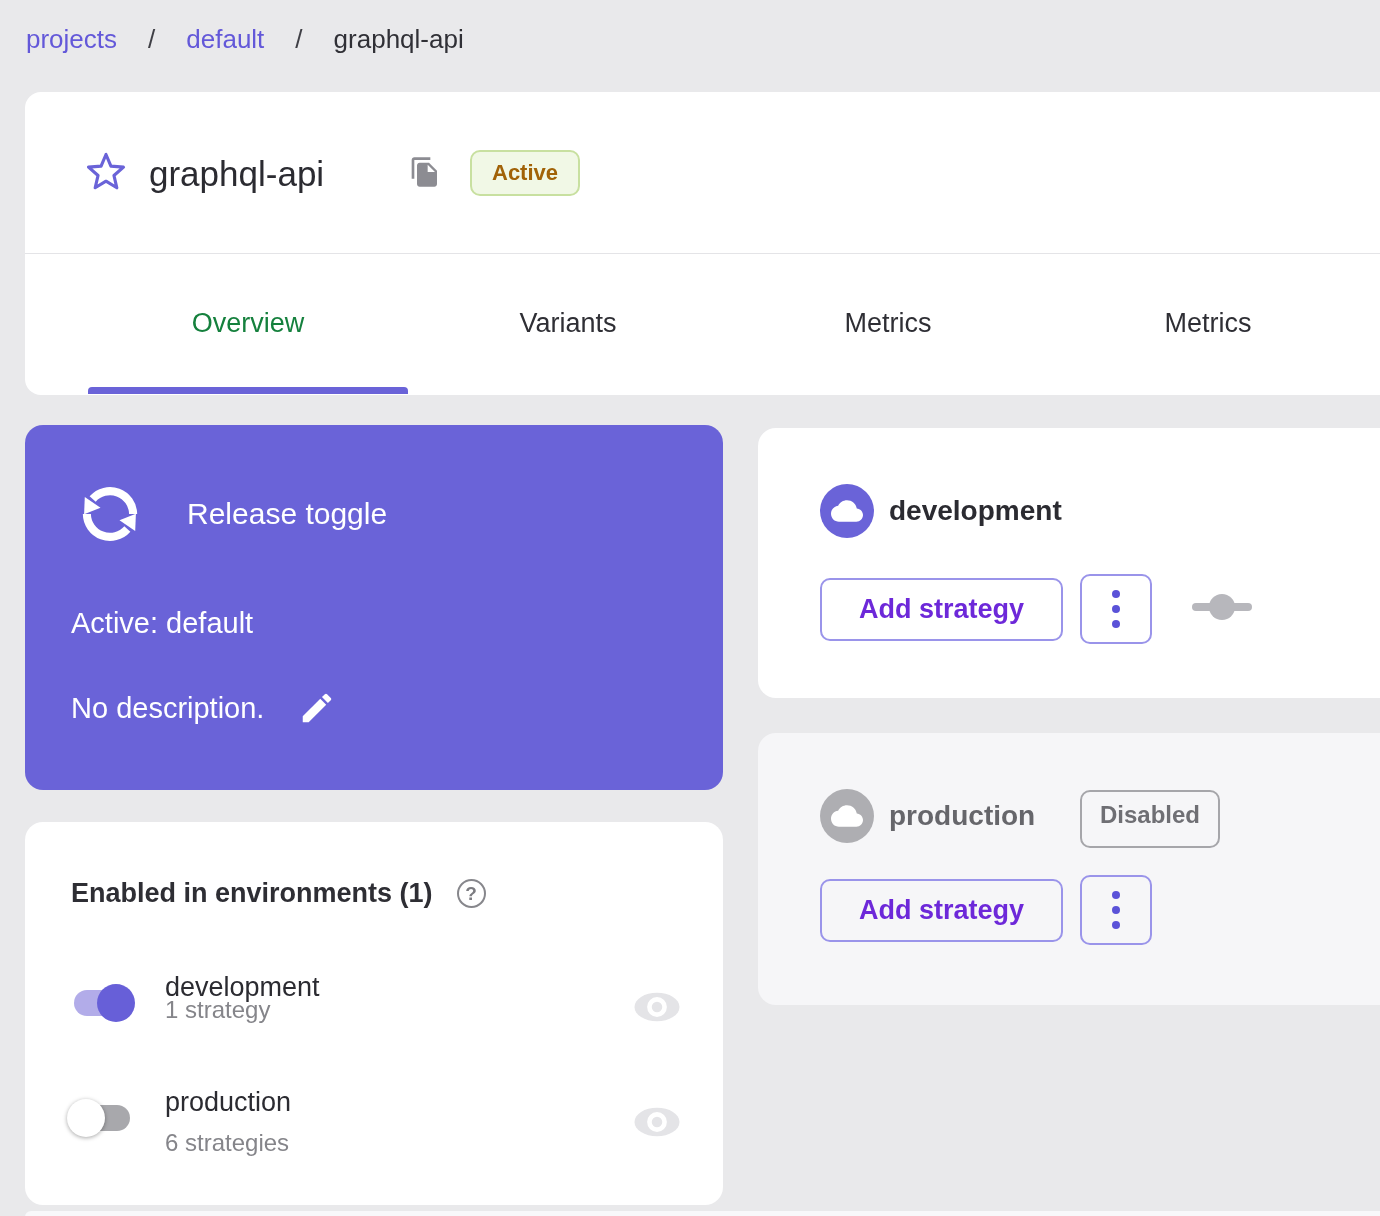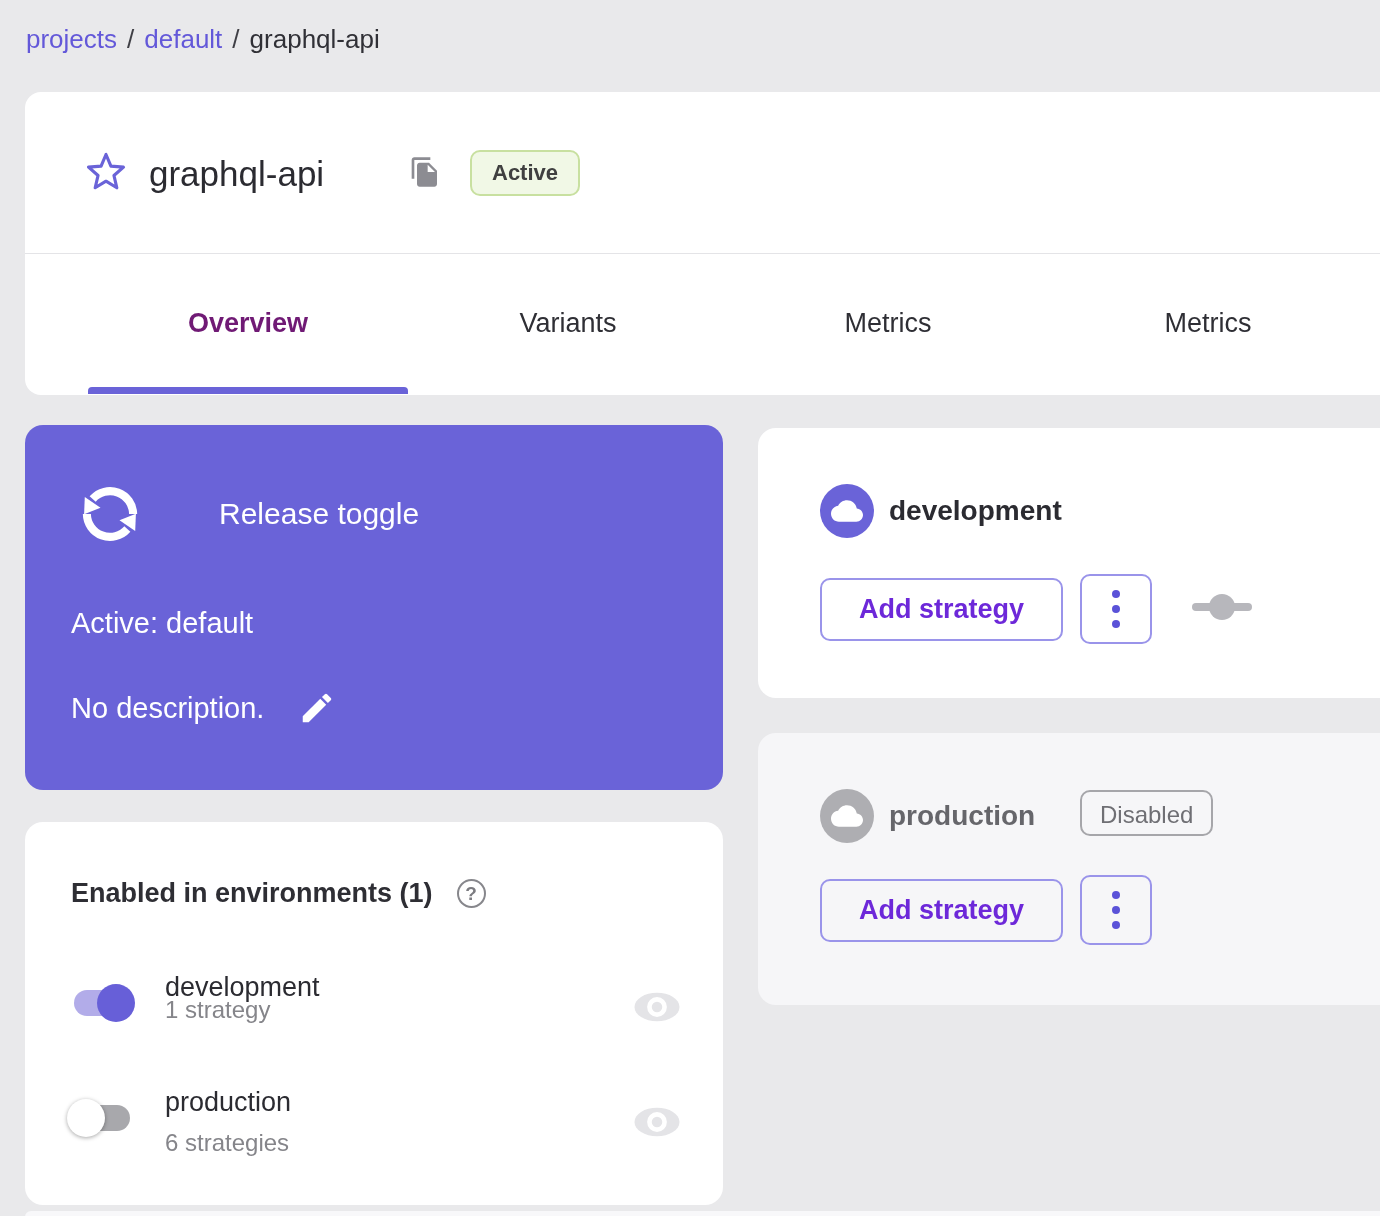--- a/index.html
+++ b/index.html
@@ -4,40 +4,40 @@
 <style>
   * { margin:0; padding:0; box-sizing:border-box; }
   html,body { width:1380px; height:1216px; overflow:hidden; }
   body {
     position:relative;
     background:#e9e9eb;
     font-family:"Liberation Sans", sans-serif;
     color:#2b2b31;
   }
   
-  .breadcrumb { position:absolute; left:26px; top:24px; font-size:26px; display:flex; align-items:center; gap:10px; }
+  .breadcrumb { position:absolute; left:26px; top:24px; font-size:26px; display:flex; align-items:center; gap:31px; }
   .crumb-link { color:#6358d9; cursor:pointer; }
   .crumb-sep { color:#3f3f45; }
   .crumb-current { color:#303036; }
   
   .header-card { position:absolute; left:25px; top:92px; width:1375px; height:303px; background:#fff; border-radius:16px; }
   .title-row { position:relative; height:162px; border-bottom:1px solid #e4e4e7; }
   .star-btn { position:absolute; left:60px; top:59px; width:42px; height:42px; cursor:pointer; }
   .page-title { position:absolute; left:124px; top:52px; font-size:35px; font-weight:500; color:#2b2b31; line-height:60px; }
   .copy-btn { position:absolute; left:384px; top:62px; width:32px; height:36px; cursor:pointer; }
   .status-badge { position:absolute; left:445px; top:58px; height:46px; line-height:42px; padding:0 20px;
-    font-size:22px; font-weight:700; color:#404040; background:#f1f8e6; border:2px solid #c8e0a0; border-radius:10px; }
+    font-size:22px; font-weight:700; color:#a16207; background:#f1f8e6; border:2px solid #c8e0a0; border-radius:10px; }
   .tabs-row { position:relative; height:140px; display:flex; padding-left:63px; }
   .tab { width:320px; text-align:center; line-height:138px; font-size:27px; color:#2f2f35; cursor:pointer; }
-  .tab.active { font-weight:700; color:#701a75; }
+  .tab.active { font-weight:400; color:#15803d; }
   .tab-underline { position:absolute; left:63px; bottom:0; width:320px; height:7px; background:#6a63d8; border-radius:4px 4px 0 0; }
   
   .release-card { position:absolute; left:25px; top:425px; width:698px; height:365px; background:#6a63d8; border-radius:18px; color:#fff; }
   .loop-icon { position:absolute; left:48px; top:52px; width:74px; height:74px; }
-  .type-label { position:absolute; left:162px; top:72px; font-size:30px;margin-left:32px; }
+  .type-label { position:absolute; left:162px; top:72px; font-size:30px; }
   .project-label { position:absolute; left:46px; top:182px; font-size:29px; }
   .desc-row { position:absolute; left:46px; top:264px; display:flex; align-items:center; gap:34px; font-size:29px; }
   .pencil-btn { width:38px; height:38px; cursor:pointer; }
   
   .env-panel { position:absolute; left:25px; top:822px; width:698px; height:383px; background:#fff; border-radius:18px; }
   .env-panel-title { position:absolute; left:46px; top:56px; display:flex; align-items:center; gap:24px;
     font-size:27px; font-weight:700; color:#2e2e34; }
   .help-icon { display:inline-block; width:29px; height:29px; border:2.5px solid #87878c; border-radius:50%;
     color:#7c7c81; font-size:19px; font-weight:700; text-align:center; line-height:25px; cursor:pointer; }
   .env-row-name { position:absolute; left:140px; font-size:27px; color:#2b2b31; }
@@ -55,22 +55,22 @@
   .env-card { position:absolute; left:758px; width:642px; border-radius:18px; }
   .env-card.dev { top:428px; height:270px; background:#fff; }
   .env-card.prod { top:733px; height:272px; background:#f6f6f8; }
   .env-avatar { position:absolute; left:62px; top:56px; width:54px; height:54px; border-radius:50%;
     display:flex; align-items:center; justify-content:center; }
   .env-avatar.purple { background:#6a63d8; }
   .env-avatar.gray { background:#aeaeb2; }
   .env-name { position:absolute; left:131px; top:66px; font-size:28px; font-weight:700; line-height:34px; }
   .env-name.dev-name { color:#2b2b31; }
   .env-name.prod-name { color:#66666b; }
-  .disabled-badge { position:absolute; left:322px; top:57px; height:46px; line-height:46px; padding:0 18px;
-    font-size:24px; font-weight:400; color:#6f6f74; border:2px solid #a6a6aa; border-radius:10px; background:transparent; }
+  .disabled-badge { position:absolute; left:322px; top:57px; height:58px; line-height:46px; padding:0 18px;
+    font-size:24px; font-weight:700; color:#6f6f74; border:2px solid #a6a6aa; border-radius:10px; background:transparent; }
   .add-strategy-btn { position:absolute; left:62px; width:243px; height:63px; line-height:59px; text-align:center;
     font-size:27px; font-weight:700; color:#6d28d9; border:2px solid #9a94ea; border-radius:10px; background:transparent; cursor:pointer; }
   .env-card.dev .add-strategy-btn { top:150px; }
   .env-card.prod .add-strategy-btn { top:146px; }
   .kebab-btn { position:absolute; left:322px; width:72px; height:70px; border:2px solid #9a94ea; border-radius:10px;
     display:flex; flex-direction:column; align-items:center; justify-content:center; gap:7px; cursor:pointer; }
   .env-card.dev .kebab-btn { top:146px; }
   .env-card.prod .kebab-btn { top:142px; }
   .kebab-dot { width:8px; height:8px; border-radius:50%; background:#5a52d8; }
   .node-icon { position:absolute; left:432px; top:164px; width:64px; height:30px; }

